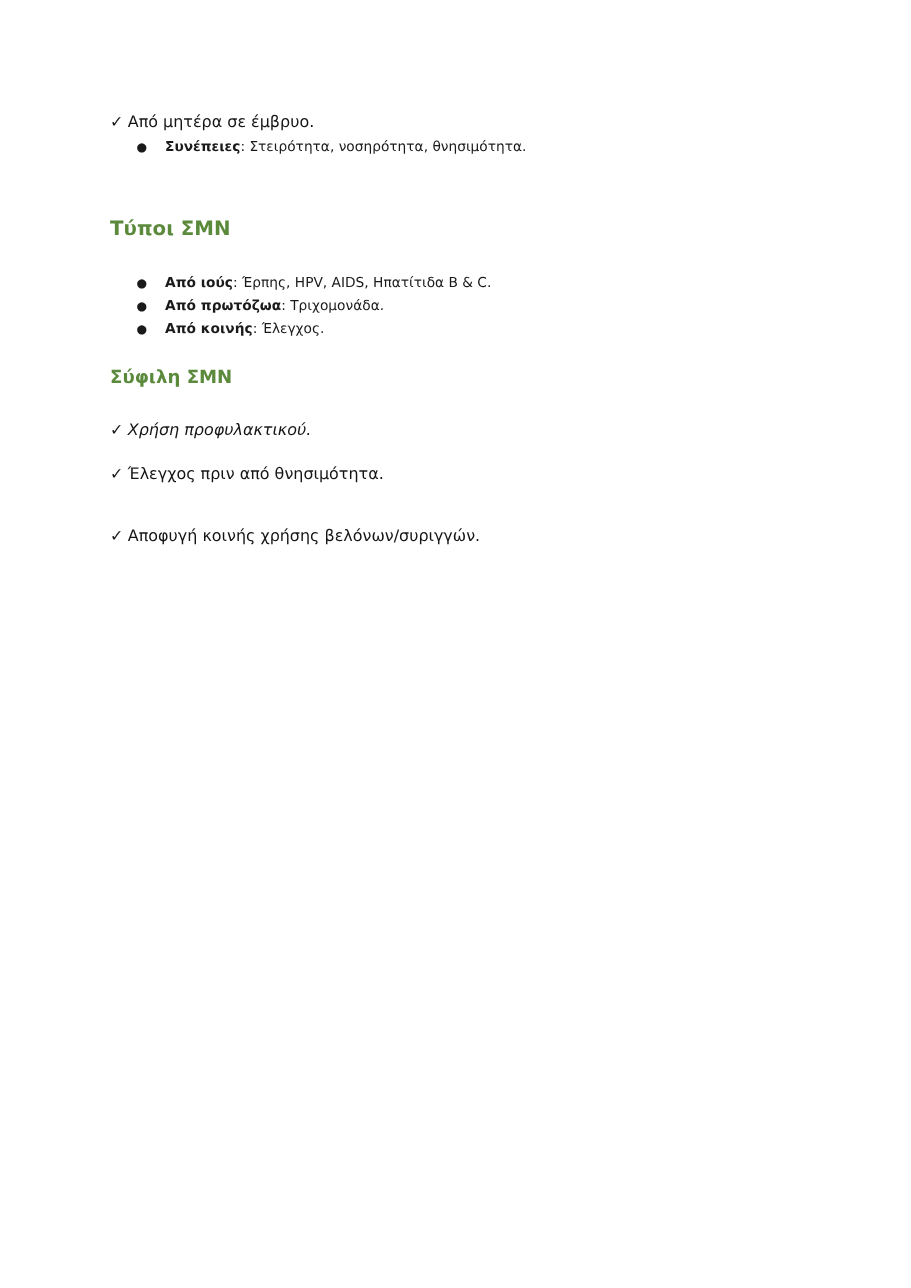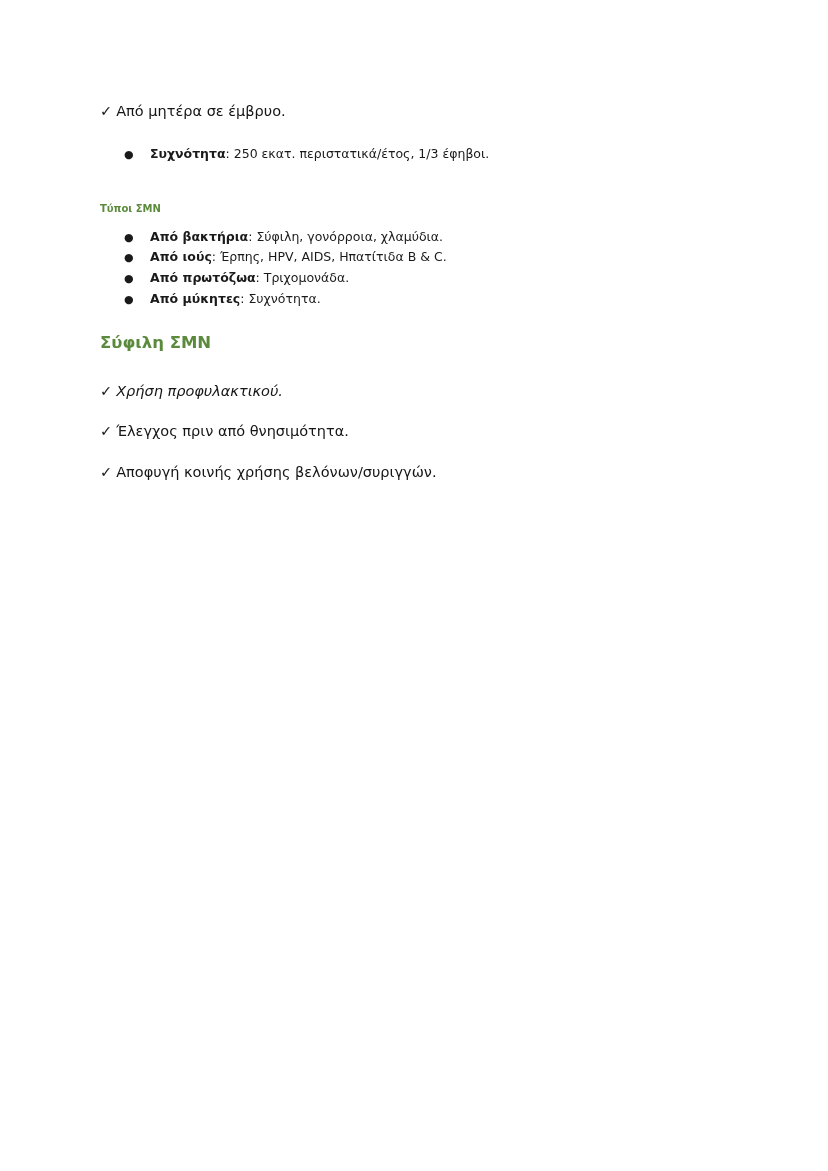--- a/index.html
+++ b/index.html
@@ -19,62 +19,59 @@
       position: absolute; left: 124px;
       font-size: 12.5px; line-height: 18px; white-space: nowrap;
       color: #1a1a1a;
     }
     .bullet-line .dot { display: inline-block; width: 26px; font-size: 11px; }
     .bullet-line b { font-weight: bold; }
     .heading {
       position: absolute; left: 100px;
       color: #5b8a3c; font-weight: bold; white-space: nowrap;
     }
-    .h-types { font-size: 10px; line-height: 20px; }
+    .h-types { font-size: 18px; line-height: 20px; }
     .h-prev { font-size: 16.5px; line-height: 22px; }
   </style>
 </head>
 <body>
 
 <div class="page">
 
   <div class="check-line" style="top:101px;">
     <span class="check">✓</span><span>Από μητέρα σε έμβρυο.</span>
   </div>
 
+  <div class="bullet-line" style="top:124px;">
+    <span class="dot">●</span><b>Συνέπειες</b><span>: </span><span>Στειρότητα, νοσηρότητα, θνησιμότητα.</span>
+  </div>
 
-  <div class="bullet-line" style="top:145px;">
-    <span class="dot">●</span><b>Συχνότητα</b><span>: </span><span>250 εκατ. περιστατικά/έτος, 1/3 έφηβοι.</span>
-  </div>
 
   <div class="heading h-types" style="top:199px;">Τύποι ΣΜΝ</div>
 
-  <div class="bullet-line" style="top:228px;">
-    <span class="dot">●</span><b>Από βακτήρια</b><span>: </span><span>Σύφιλη, γονόρροια, χλαμύδια.</span>
-  </div>
 
   <div class="bullet-line" style="top:269px;">
     <span class="dot">●</span><b>Από πρωτόζωα</b><span>: </span><span>Τριχομονάδα.</span>
   </div>
 
   <div class="bullet-line" style="top:248px;">
     <span class="dot">●</span><b>Από ιούς</b><span>: </span><span>Έρπης, HPV, AIDS, Ηπατίτιδα Β &amp; C.</span>
   </div>
 
   <div class="bullet-line" style="top:290px;">
-    <span class="dot">●</span><b>Από μύκητες</b><span>: </span><span>Συχνότητα.</span>
+    <span class="dot">●</span><b>Από κοινής</b><span>: </span><span>Έλεγχος.</span>
   </div>
 
   <div class="heading h-prev" style="top:332px;">Σύφιλη ΣΜΝ</div>
 
   <div class="check-line" style="top:381px;font-style:italic;">
     <span class="check">✓</span><span>Χρήση προφυλακτικού.</span>
   </div>
 
   <div class="check-line" style="top:421px;">
     <span class="check">✓</span><span>Έλεγχος πριν από θνησιμότητα.</span>
   </div>
 
-  <div class="check-line" style="top:462px;">
+  <div class="check-line" style="top:478px;">
     <span class="check">✓</span><span>Αποφυγή κοινής χρήσης βελόνων/συριγγών.</span>
   </div>
 
 </div>
 
 </body></html>

